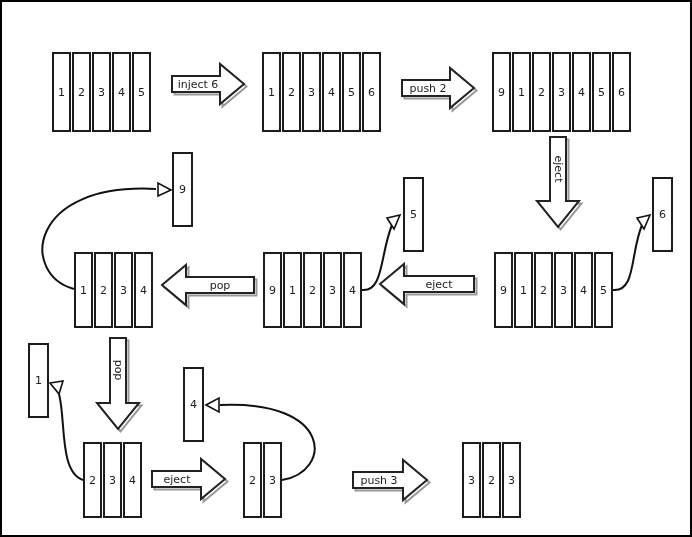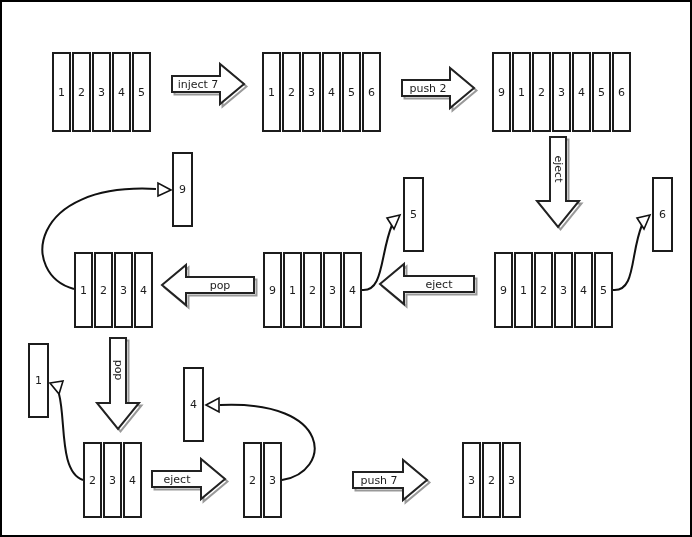--- a/index.html
+++ b/index.html
@@ -174,22 +174,22 @@
       <div class="cell">2</div>
       <div class="cell">3</div>
     </div>
 
   <div class="single" style="left:170px; top:150px;">9</div>
   <div class="single" style="left:401px; top:175px;">5</div>
   <div class="single" style="left:650px; top:175px;">6</div>
   <div class="single" style="left:26px;  top:341px;">1</div>
   <div class="single" style="left:181px; top:365px;">4</div>
 
-  <span class="oplabel" style="left:196px; top:82px;">inject 7</span>
+  <span class="oplabel" style="left:196px; top:82px;">inject 6</span>
   <span class="oplabel" style="left:426px; top:86px;">push 2</span>
   <span class="oplabel vert" style="left:556px; top:167px;">eject</span>
   <span class="oplabel" style="left:437px; top:282px;">eject</span>
   <span class="oplabel" style="left:218px; top:283px;">pop</span>
   <span class="oplabel vert" style="left:116px; top:368px;">pop</span>
   <span class="oplabel" style="left:175px; top:477px;">eject</span>
-  <span class="oplabel" style="left:377px; top:478px;">push 7</span>
+  <span class="oplabel" style="left:377px; top:478px;">push 3</span>
 
 </div>
 
 </body></html>

